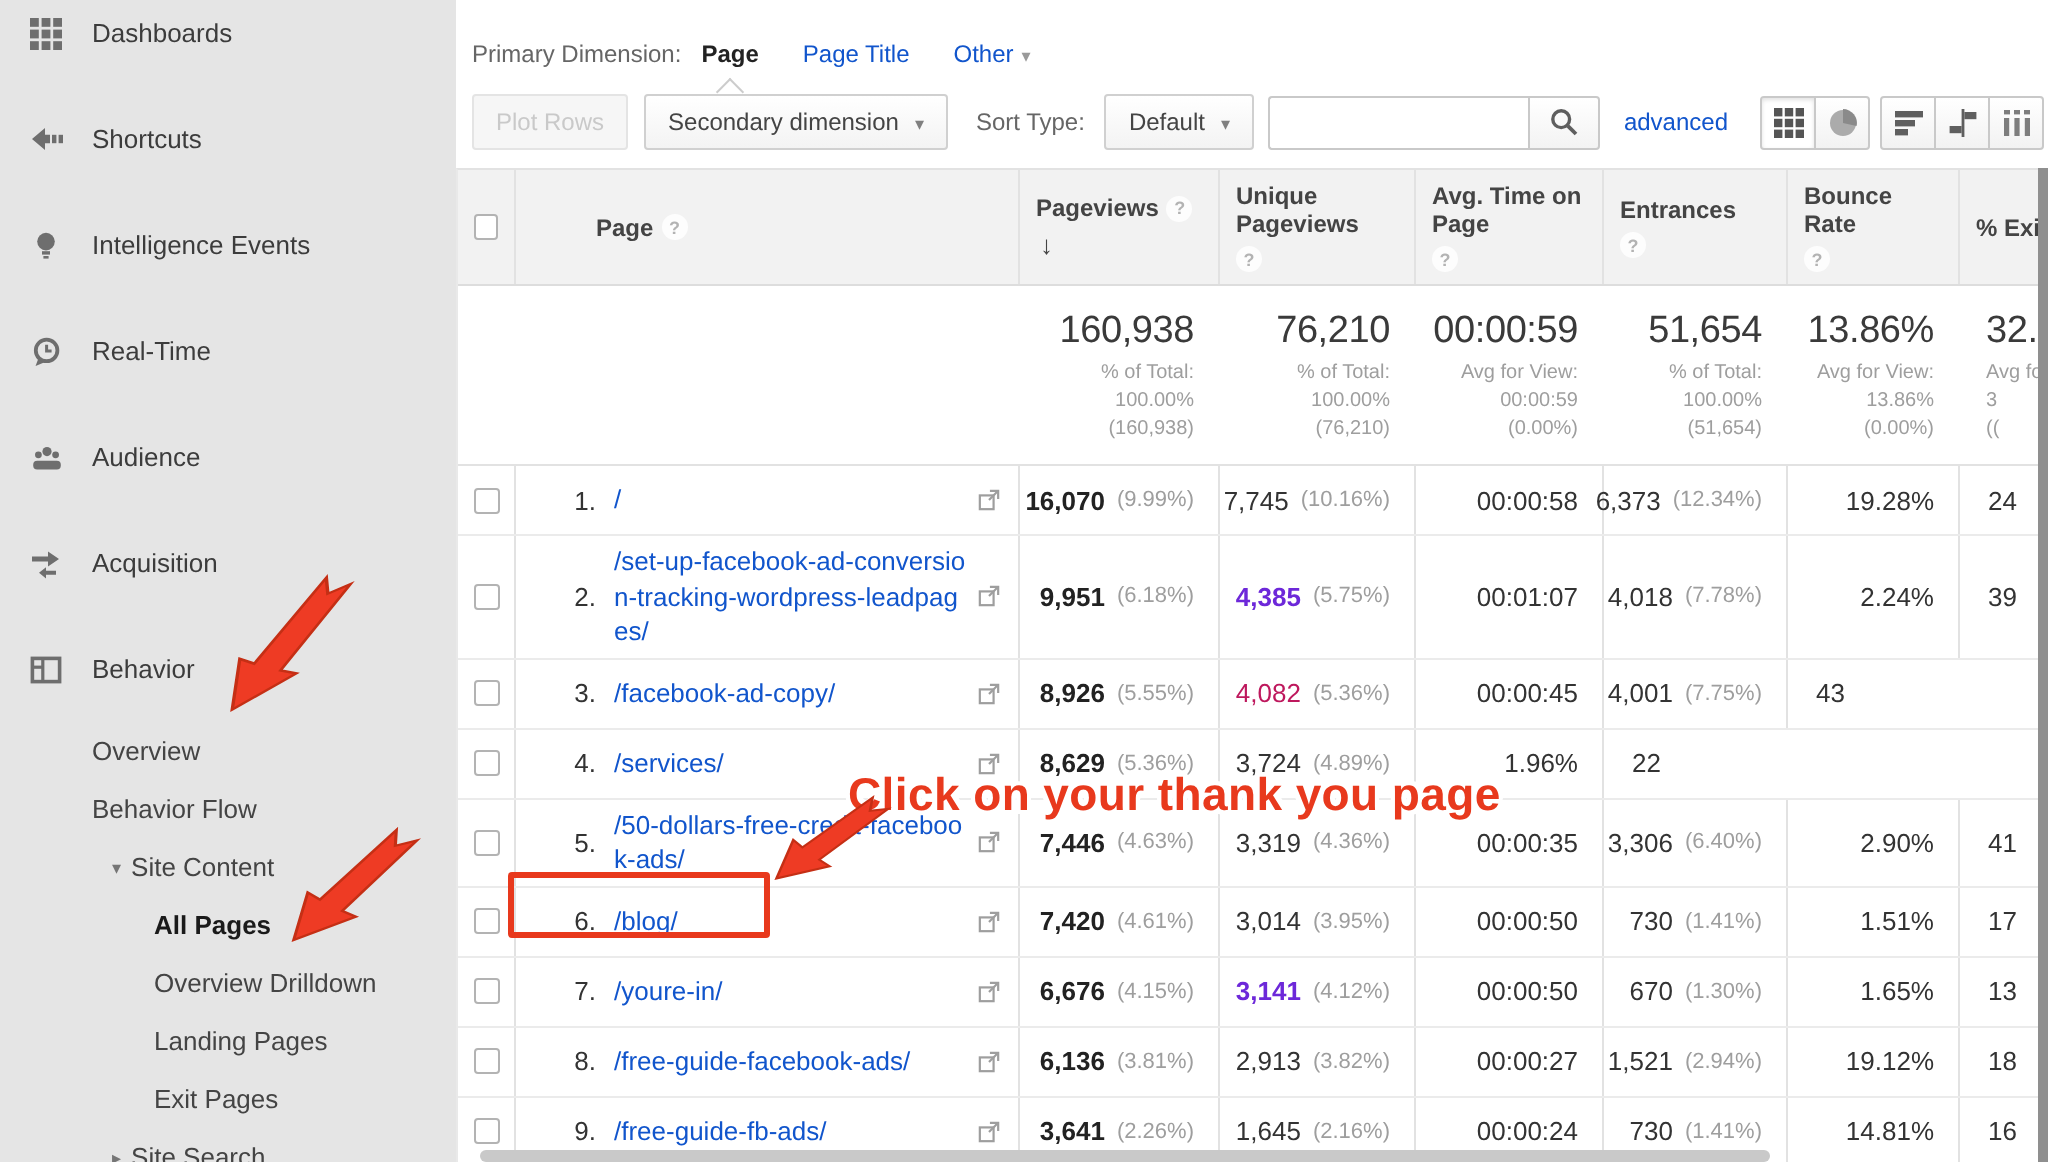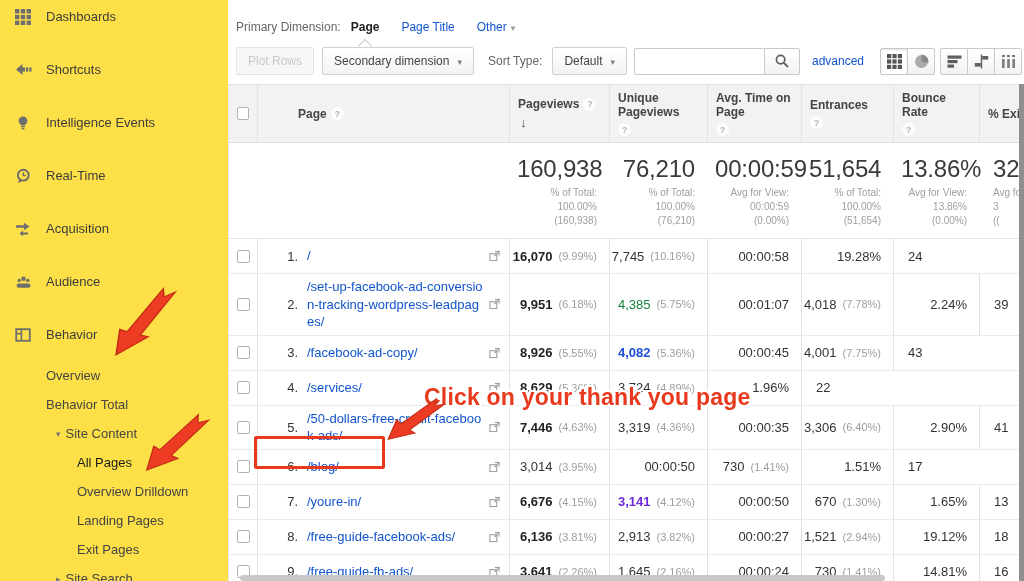--- a/index.html
+++ b/index.html
@@ -1,31 +1,31 @@
 <!DOCTYPE html>
 <html><head>
 <meta charset="utf-8">
 <style>
   * { margin:0; padding:0; box-sizing:border-box; }
   html,body { width:1024px; height:581px; overflow:hidden; background:#fff;
     font-family:"Liberation Sans", sans-serif; color:#333; }
   body { position:relative; }
 
   
-  .sidebar { position:absolute; left:0; top:0; width:228px; height:581px; background:#fde047; }
+  .sidebar { position:absolute; left:0; top:0; width:228px; height:581px; background:#e5e5e5; }
   .nav-main { margin-top:-10px; }
   .nav-item { height:53px; display:flex; align-items:center; padding-left:14px; cursor:pointer; }
   .nav-item .nicon { width:18px; height:16px; margin-right:14px; flex:none; display:flex; align-items:center; justify-content:center; }
   .nav-item .nlabel { font-size:13px; color:#3c3c3c; }
   .nav-sub { }
   .sub-item { height:29px; display:flex; align-items:center; padding-left:46px; font-size:13px; color:#444; cursor:pointer; }
   .sub-item.lvl2 { padding-left:77px; }
   .sub-item.expandable { padding-left:56px; }
   .sub-item .tri { color:#757575; font-size:9px; margin-right:5px; }
-  .sub-item.active { font-weight:normal; color:#1a1a1a; }
+  .sub-item.active { font-weight:bold; color:#1a1a1a; }
 
   
   .main { position:absolute; left:228px; top:0; width:796px; height:581px; }
 
   .pd-row { position:absolute; left:8px; top:20px; display:flex; align-items:center; font-size:12px; }
   .pd-label { color:#666; margin-right:10px; }
   .pd-opt { margin-right:22px; color:#1155cc; cursor:pointer; position:relative; }
   .pd-opt.selected { color:#222; font-weight:bold; cursor:default; }
   .pd-opt.selected::after { content:""; position:absolute; left:50%; bottom:-17px; width:9px; height:9px;
     background:#fff; border-left:1px solid #ccc; border-top:1px solid #ccc;
@@ -65,21 +65,21 @@
   .th.sep, .td.sep { border-left:1px solid #e2e2e2; }
   .th .hwrap { display:flex; align-items:center; flex-wrap:wrap; gap:4px; }
   .help { width:13px; height:13px; border-radius:50%; background:#fdfdfd; color:#b3b3b3;
     font-size:9px; font-weight:bold; display:inline-flex; align-items:center; justify-content:center; flex:none; }
   .sortarrow { font-size:13px; color:#444; margin-left:2px; }
   .th.c-page { padding-left:40px; }
   .th.r { justify-content:flex-start; }
 
   .totals { background:#fff; border-bottom:1px solid #e2e2e2; }
   .tot { padding:12px 12px 10px 8px; text-align:right; min-height:80px; }
-  .tot .tval { font-size:24px; color:#3a3a3a; letter-spacing:-0.2px; }
+  .tot .tval { font-size:19px; color:#3a3a3a; letter-spacing:-0.2px; }
   .tot .tsub { font-size:10px; color:#9e9e9e; line-height:1.4; margin-top:3px; }
   .tot.clip { text-align:left; padding-left:14px; }
 
   .tr { border-bottom:1px solid #ebebeb; background:#fff; }
   .td { min-height:34px; display:flex; align-items:center; font-size:13px; padding:4px 0; }
   .c-check { justify-content:center; }
   .cb { width:13px; height:13px; border:1px solid #b3b3b3; border-radius:2px; background:#fff; cursor:pointer; }
   .thead .c-check { display:flex; align-items:center; justify-content:center; }
   .td.c-page { position:relative; padding-left:14px; padding-right:26px; }
   .rownum { width:26px; text-align:right; margin-right:9px; color:#333; flex:none; }
@@ -156,59 +156,59 @@
         <svg width="16" height="16" viewBox="0 0 16 16">
             <circle cx="8.3" cy="7.2" r="5.4" fill="none" stroke="#6e6e6e" stroke-width="1.9"></circle>
             <polyline points="8.3,4.4 8.3,7.5 10.8,7.5" fill="none" stroke="#6e6e6e" stroke-width="1.5"></polyline>
             <path d="M4.2,11.2 L2.8,15 L7,13.2 Z" fill="#6e6e6e"></path>
           </svg>
       </span>
       <span class="nlabel">Real-Time</span>
     </div>
     <div class="nav-item">
       <span class="nicon">
-        <svg width="16" height="16" viewBox="0 0 16 16">
-            <g fill="#6e6e6e">
-              <path d="M1,4.2 L9,4.2 L9,1.8 L14.5,5.5 L9,9.2 L9,6.8 L1,6.8 Z"></path>
-              <path d="M9,11.4 L4,11.4 L4,9.6 L0.5,12.4 L4,15.2 L4,13.4 L9,13.4 Z" transform="translate(4,0)"></path>
-            </g>
-          </svg>
-      </span>
-      <span class="nlabel">Acquisition</span>
-    </div>
-    <div class="nav-item">
-      <span class="nicon">
         <svg width="17" height="15" viewBox="0 0 17 15">
             <g fill="#6e6e6e">
               <circle cx="4.2" cy="6.4" r="1.7"></circle>
               <circle cx="8.5" cy="4.8" r="2.3"></circle>
               <circle cx="12.8" cy="6.4" r="1.7"></circle>
               <rect x="1.6" y="9.4" width="13.8" height="4.4" rx="2"></rect>
             </g>
           </svg>
       </span>
       <span class="nlabel">Audience</span>
     </div>
     <div class="nav-item">
       <span class="nicon">
         <svg width="16" height="16" viewBox="0 0 16 16">
+            <g fill="#6e6e6e">
+              <path d="M1,4.2 L9,4.2 L9,1.8 L14.5,5.5 L9,9.2 L9,6.8 L1,6.8 Z"></path>
+              <path d="M9,11.4 L4,11.4 L4,9.6 L0.5,12.4 L4,15.2 L4,13.4 L9,13.4 Z" transform="translate(4,0)"></path>
+            </g>
+          </svg>
+      </span>
+      <span class="nlabel">Acquisition</span>
+    </div>
+    <div class="nav-item">
+      <span class="nicon">
+        <svg width="16" height="16" viewBox="0 0 16 16">
             <rect x="1.2" y="2.2" width="13.6" height="11.6" fill="none" stroke="#6e6e6e" stroke-width="1.8"></rect>
             <line x1="6.4" y1="2.2" x2="6.4" y2="13.8" stroke="#6e6e6e" stroke-width="1.6"></line>
             <line x1="1.2" y1="6.6" x2="6.4" y2="6.6" stroke="#6e6e6e" stroke-width="1.6"></line>
           </svg>
       </span>
       <span class="nlabel">Behavior</span>
     </div>
   </div>
   <div class="nav-sub">
     <div class="sub-item">
         <span>Overview</span>
       </div>
     <div class="sub-item">
-        <span>Behavior Total</span>
+        <span>Behavior Flow</span>
       </div>
     <div class="sub-item expandable">
       <span class="tri">▾</span>
       <span>Site Content</span>
     </div>
     <div class="sub-item lvl2 active">
         <span>All Pages</span>
       </div>
     <div class="sub-item lvl2">
         <span>Overview Drilldown</span>
@@ -423,20 +423,24 @@
         </div>
       <div class="td num sep">
           <b>16,070</b>
           <span class="pct">(9.99%)</span>
         </div>
       <div class="td num sep">
           <b style="font-weight:normal;color:#333">7,745</b>
           <span class="pct">(10.16%)</span>
         </div>
       <div class="td plain sep">00:00:58</div>
+      <div class="td num sep">
+          <b style="font-weight:normal;color:#333">6,373</b>
+          <span class="pct">(12.34%)</span>
+        </div>
       <div class="td plain sep">19.28%</div>
       <div class="td clip sep">24</div>
     </div>
     <div class="grid tr">
       <div class="td c-check">
           <span class="cb"></span>
         </div>
       <div class="td c-page sep">
           <span class="rownum">2.</span>
           <a class="plink">/set-up-facebook-ad-conversion-tracking-wordpress-leadpages/</a>
@@ -444,21 +448,21 @@
               <rect x="1" y="3.5" width="7.5" height="7.5" fill="none" stroke="#9e9e9e" stroke-width="1.2"></rect>
               <path d="M6.5,1 H11 V5.5" fill="none" stroke="#9e9e9e" stroke-width="1.2"></path>
               <line x1="11" y1="1" x2="6" y2="6" stroke="#9e9e9e" stroke-width="1.2"></line>
             </svg></span>
         </div>
       <div class="td num sep">
           <b>9,951</b>
           <span class="pct">(6.18%)</span>
         </div>
       <div class="td num sep">
-          <b style="font-weight:normal;color:#15803d">4,385</b>
+          <b style="font-weight:bold;color:#6d28d9">4,385</b>
           <span class="pct">(5.75%)</span>
         </div>
       <div class="td plain sep">00:01:07</div>
       <div class="td num sep">
           <b style="font-weight:normal;color:#333">4,018</b>
           <span class="pct">(7.78%)</span>
         </div>
       <div class="td plain sep">2.24%</div>
       <div class="td clip sep">39</div>
     </div>
@@ -473,21 +477,21 @@
               <rect x="1" y="3.5" width="7.5" height="7.5" fill="none" stroke="#9e9e9e" stroke-width="1.2"></rect>
               <path d="M6.5,1 H11 V5.5" fill="none" stroke="#9e9e9e" stroke-width="1.2"></path>
               <line x1="11" y1="1" x2="6" y2="6" stroke="#9e9e9e" stroke-width="1.2"></line>
             </svg></span>
         </div>
       <div class="td num sep">
           <b>8,926</b>
           <span class="pct">(5.55%)</span>
         </div>
       <div class="td num sep">
-          <b style="font-weight:bold;color:#1d4ed8">4,082</b>
+          <b style="font-weight:normal;color:#be185d">4,082</b>
           <span class="pct">(5.36%)</span>
         </div>
       <div class="td plain sep">00:00:45</div>
       <div class="td num sep">
           <b style="font-weight:normal;color:#333">4,001</b>
           <span class="pct">(7.75%)</span>
         </div>
       <div class="td clip sep">43</div>
     </div>
     <div class="grid tr">
@@ -548,20 +552,24 @@
           <span class="cb"></span>
         </div>
       <div class="td c-page sep">
           <span class="rownum">6.</span>
           <a class="plink">/blog/</a>
           <span class="extlink"><svg width="11" height="11" viewBox="0 0 12 12">
               <rect x="1" y="3.5" width="7.5" height="7.5" fill="none" stroke="#9e9e9e" stroke-width="1.2"></rect>
               <path d="M6.5,1 H11 V5.5" fill="none" stroke="#9e9e9e" stroke-width="1.2"></path>
               <line x1="11" y1="1" x2="6" y2="6" stroke="#9e9e9e" stroke-width="1.2"></line>
             </svg></span>
+        </div>
+      <div class="td num sep">
+          <b>7,420</b>
+          <span class="pct">(4.61%)</span>
         </div>
       <div class="td num sep">
           <b style="font-weight:normal;color:#333">3,014</b>
           <span class="pct">(3.95%)</span>
         </div>
       <div class="td plain sep">00:00:50</div>
       <div class="td num sep">
           <b style="font-weight:normal;color:#333">730</b>
           <span class="pct">(1.41%)</span>
         </div>

